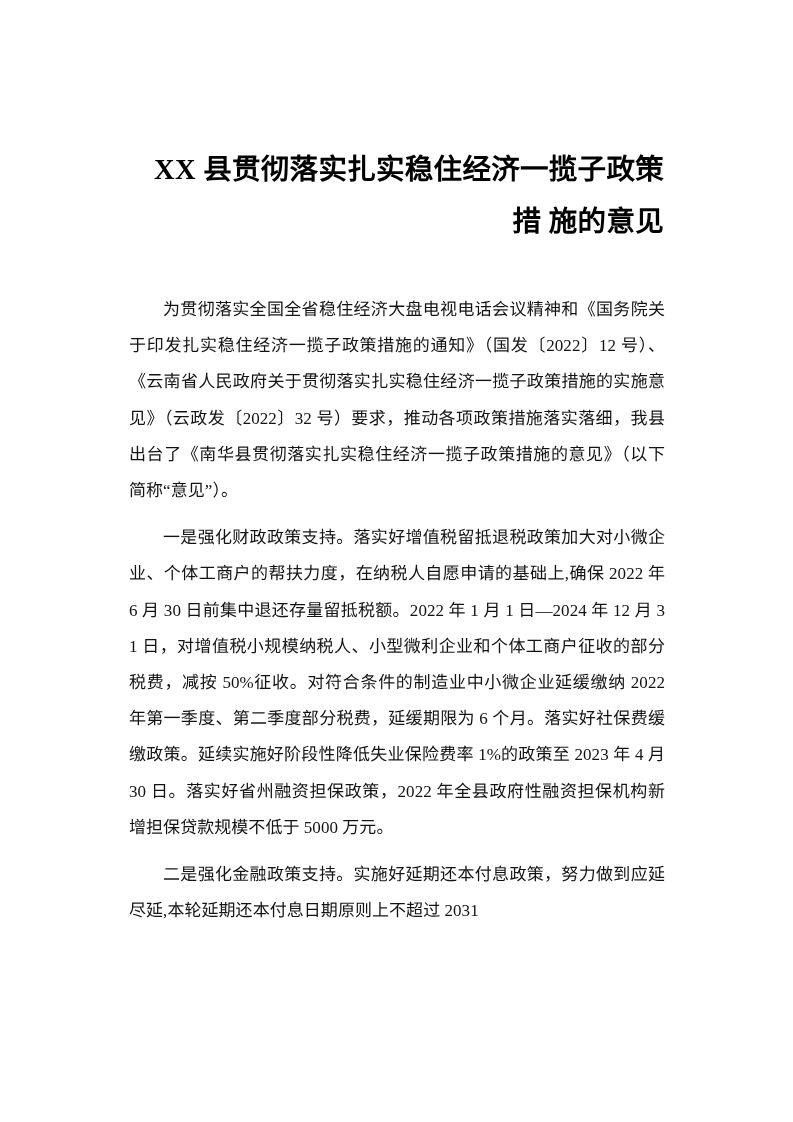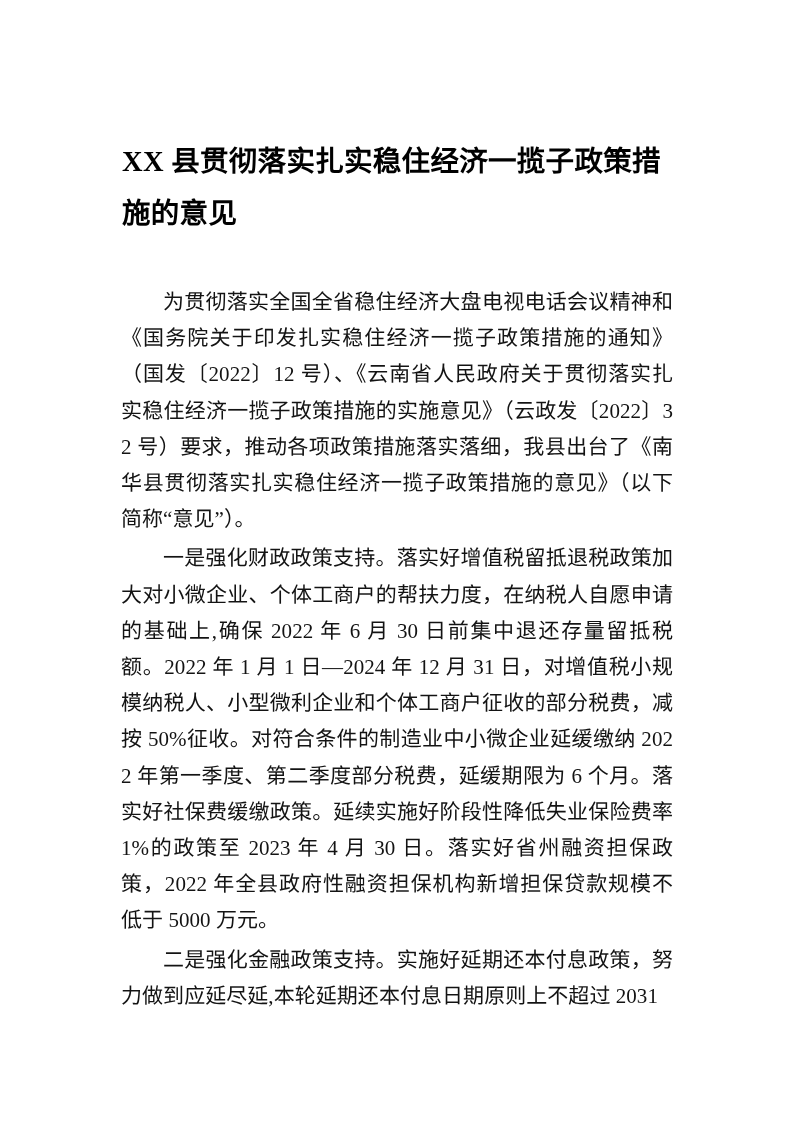--- a/index.html
+++ b/index.html
@@ -20,42 +20,42 @@
   }
 
   .content {
     position: absolute;
     left: 118px;
     top: 0;
     width: 558px;
   }
 
   .doc-title {
-    margin: 4px;
+    margin: 12px;
     padding: 0;
     padding-top: 132px;
     font-family: "Liberation Serif", "DejaVu Serif", serif;
     font-size: 28.5px;
     font-weight: 700;
     line-height: 52px;
-    text-align: left;
+    text-align: right;
     color: #000000;
     letter-spacing: 0.3px;
     word-break: break-all;
   }
 
   .body-block {
     margin-top: 44px;
   }
 
   p.para {
-    margin: 3px;
+    margin: 11px;
     padding: 0;
     font-family: "Liberation Serif", "DejaVu Serif", serif;
-    font-size: 21px;
+    font-size: 17px;
     line-height: 36.2px;
     color: #131313;
     text-align: justify;
     text-justify: inter-ideograph;
     text-indent: 2em;
     word-break: break-all;
     letter-spacing: 0.05px;
   }
 </style>
 </head>

